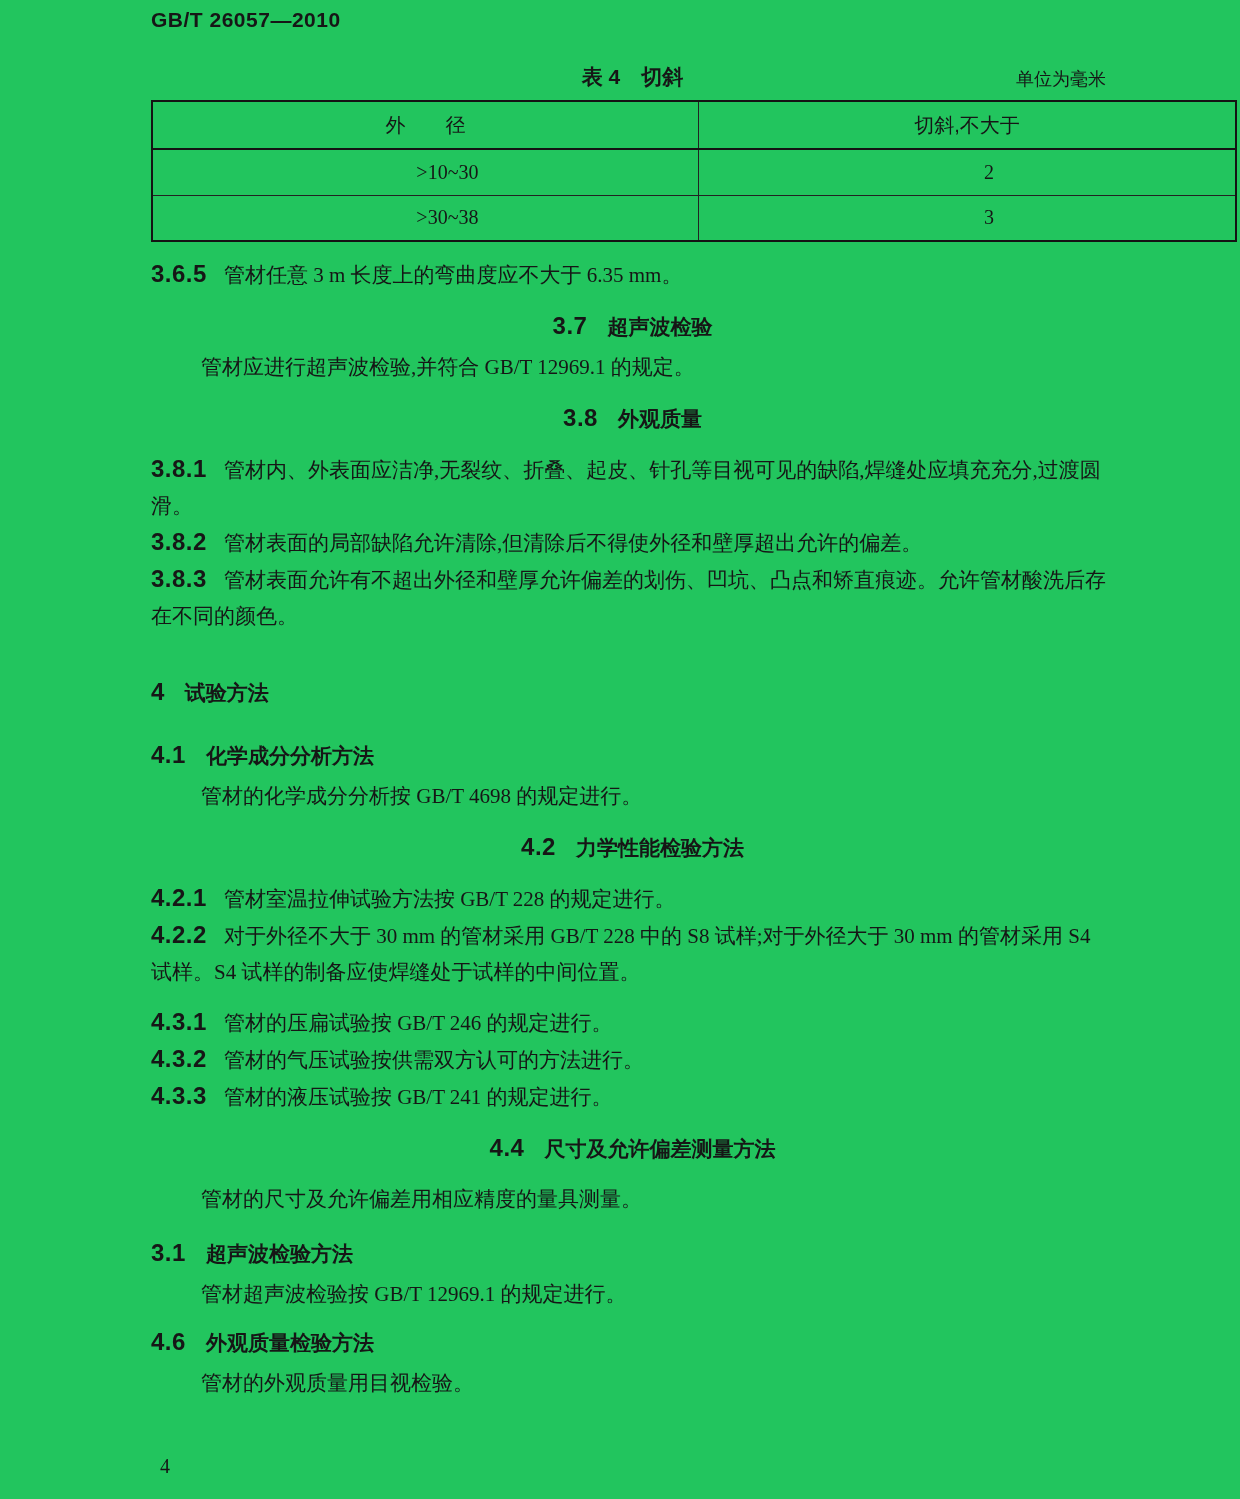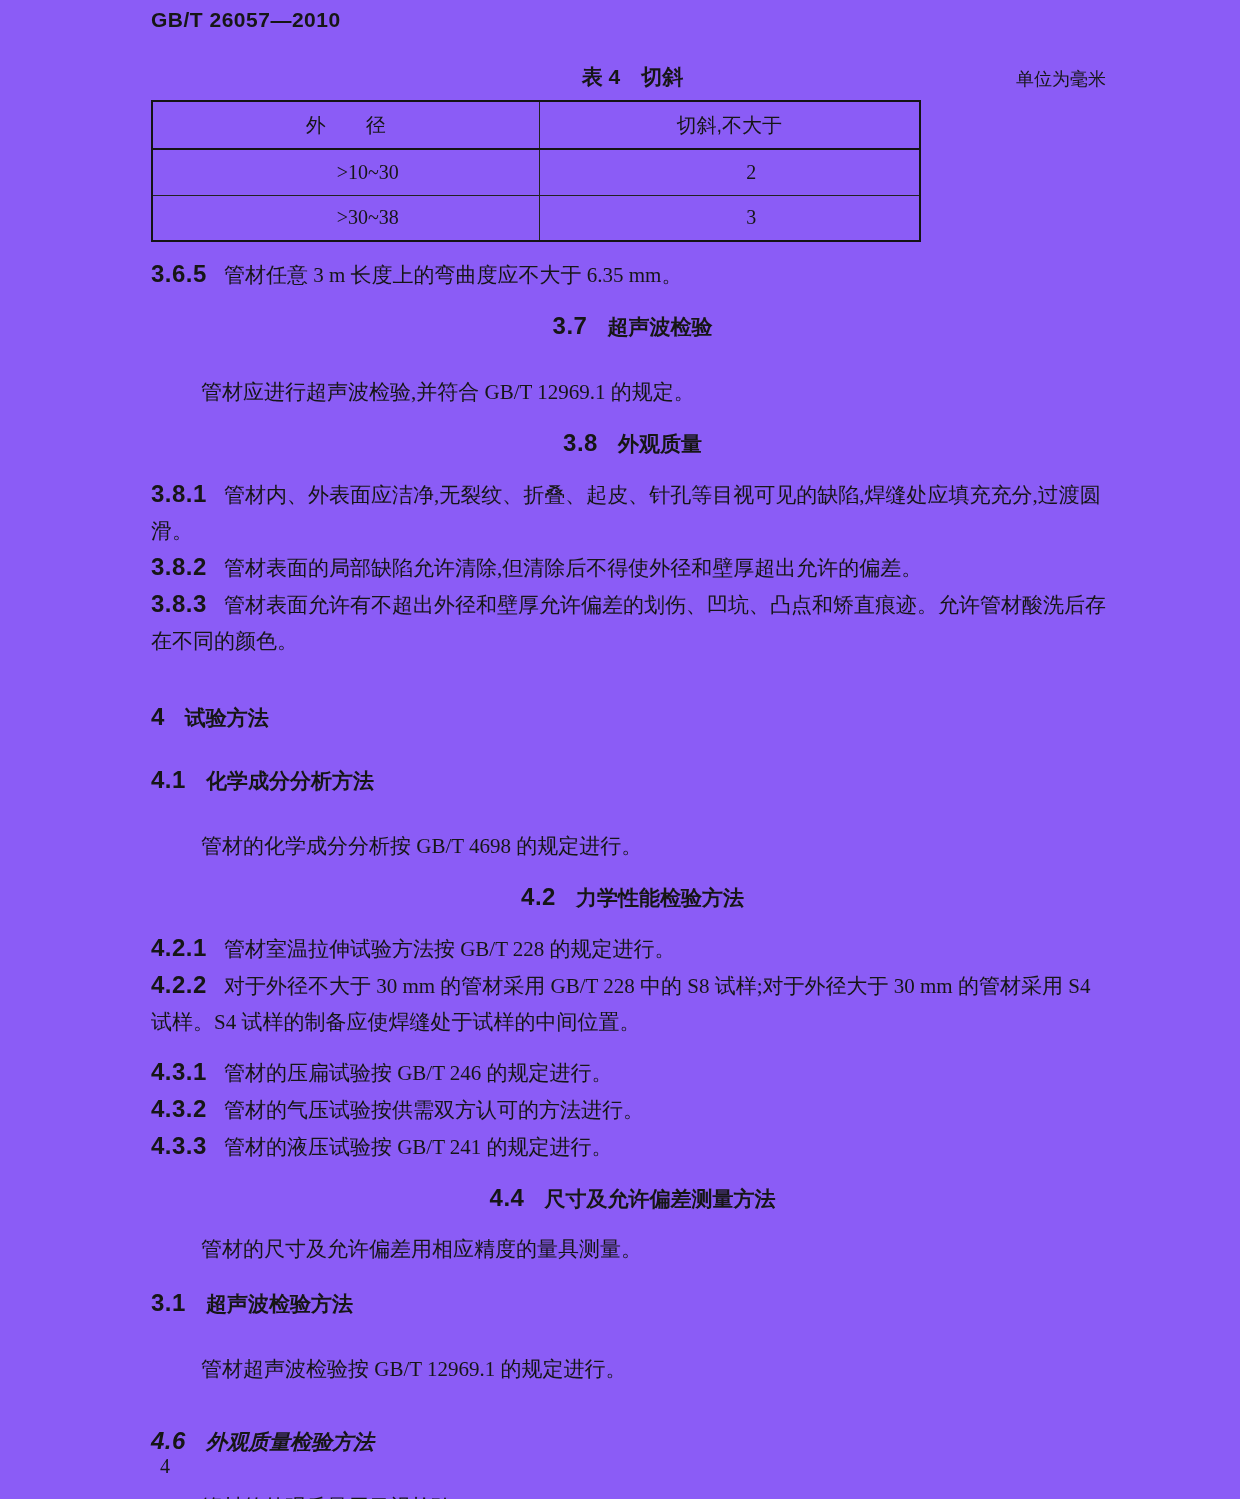--- a/index.html
+++ b/index.html
@@ -1,21 +1,21 @@
 <!DOCTYPE html>
 <html><head>
 <meta charset="utf-8">
 <style>
   * { margin: 0; padding: 0; box-sizing: border-box; }
   html, body { background: #f4f4f2; }
   .page {
     position: relative;
     width: 1240px;
     height: 1499px;
-    background: #8b5cf6;
+    background: #22c55e;
     font-family: "Liberation Serif", "DejaVu Serif", serif;
     color: #161616;
     overflow: hidden;
   }
   .doc-code {
     position: absolute;
     left: 151px;
     top: 8px;
     font-family: "Liberation Sans", "DejaVu Sans", sans-serif;
     font-weight: 700;
@@ -41,21 +41,21 @@
   .unit-note {
     position: absolute;
     right: 8px;
     top: 7px;
     font-size: 18px;
     font-family: "Liberation Sans", "DejaVu Sans", sans-serif;
     font-weight: 400;
   }
   
   table.t4 {
-    width: 770px;
+    width: 1086px;
     border-collapse: collapse;
     table-layout: fixed;
     border: 2.5px solid #141414;
   }
   table.t4 td {
     border: 1.3px solid #222;
     text-align: center;
     vertical-align: middle;
   }
   table.t4 .hdr td {
@@ -77,25 +77,25 @@
     letter-spacing: 0.5px;
   }
   .heading {
     font-family: "Liberation Sans", "DejaVu Sans", sans-serif;
     font-weight: 700;
     font-size: 21px;
   }
   .heading .num { margin-right: 20px; }
   .para { text-indent: 50px; }
   .mt0  { margin-top: 0; }
-  .mt12 { margin-top: 29px; }
+  .mt12 { margin-top: 4px; }
   .mt14 { margin-top: 14px; }
   .mt15 { margin-top: 15px; text-align: center; }
   .mt18 { margin-top: 18px; }
-  .mt20 { margin-top: 36px; font-style: italic; }
+  .mt20 { margin-top: 12px; }
   .mt26 { margin-top: 26px; }
   .mt40 { margin-top: 40px; }
   .page-num {
     position: absolute;
     left: 160px;
     top: 1455px;
     font-size: 20px;
   }
 </style>
 </head>

